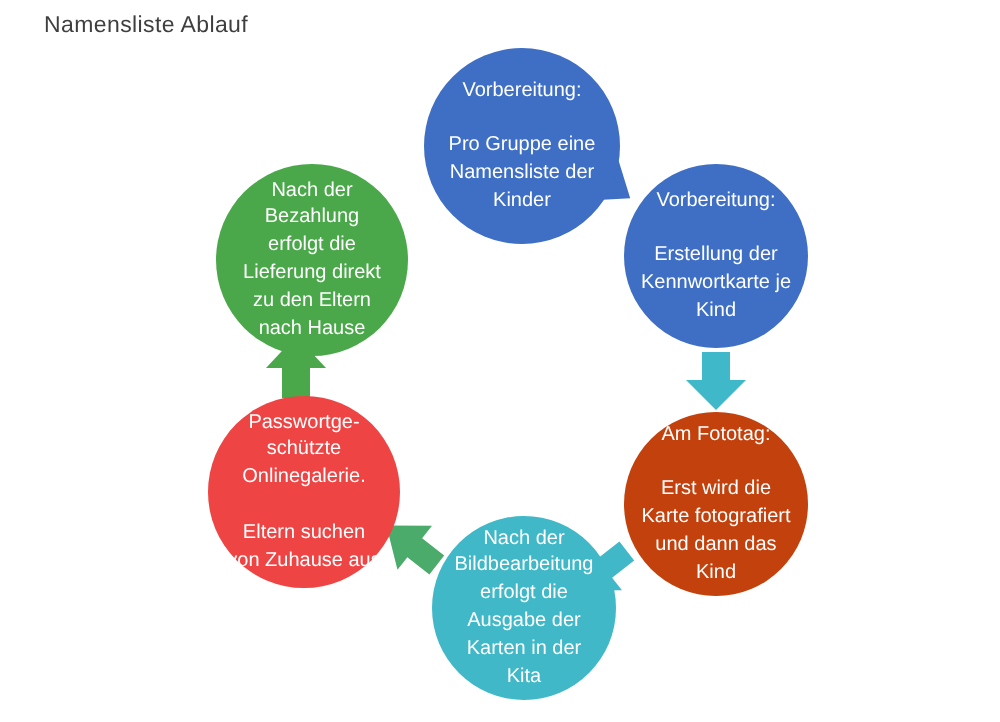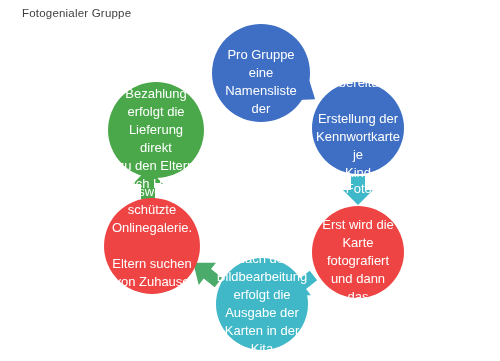--- a/index.html
+++ b/index.html
@@ -28,39 +28,39 @@
     position: absolute;
     border-radius: 50%;
     display: flex;
     align-items: center;
     justify-content: center;
     text-align: center;
     color: #ffffff;
     box-sizing: border-box;
   }
   .node .label {
-    font-size: 13px;
+    font-size: 10px;
     line-height: 1.38;
     padding: 0 8px;
     white-space: pre-line;
   }
   .arrow {
     position: absolute;
   }
   .arrow svg {
     display: block;
     overflow: visible;
   }
 </style>
 </head>
 <body>
 
 <div id="canvas">
 
-  <div id="title">Fotogenialer Gruppe</div>
+  <div id="title">Namensliste Ablauf</div>
 
   <div class="arrow" style="left:284px; top:76px;">
     <svg width="40" height="36" viewBox="0 0 40 36">
       <polygon points="2,8 16,8 16,0 34,14 16,28 16,20 2,20" fill="#3e6fc4" transform="rotate(35 18 14)"></polygon>
     </svg>
   </div>
 
   <div class="arrow" style="left:341px; top:176px;">
     <svg width="34" height="30" viewBox="0 0 34 30">
       <polygon points="10,0 24,0 24,14 32,14 17,29 2,14 10,14" fill="#3fb9c9"></polygon>
@@ -94,21 +94,21 @@
   </div>
 
   <div class="node" style="left:312px; top:82px; width:92px; height:92px; background:#3e6fc4;">
     <div class="label">Vorbereitung:
 
 Erstellung der
 Kennwortkarte je
 Kind</div>
   </div>
 
-  <div class="node" style="left:312px; top:206px; width:92px; height:92px; background:#ef4444;">
+  <div class="node" style="left:312px; top:206px; width:92px; height:92px; background:#c2410c;">
     <div class="label">Am Fototag:
 
 Erst wird die
 Karte fotografiert
 und dann das
 Kind</div>
   </div>
 
   <div class="node" style="left:216px; top:258px; width:92px; height:92px; background:#40b8c8;">
     <div class="label">Nach der

